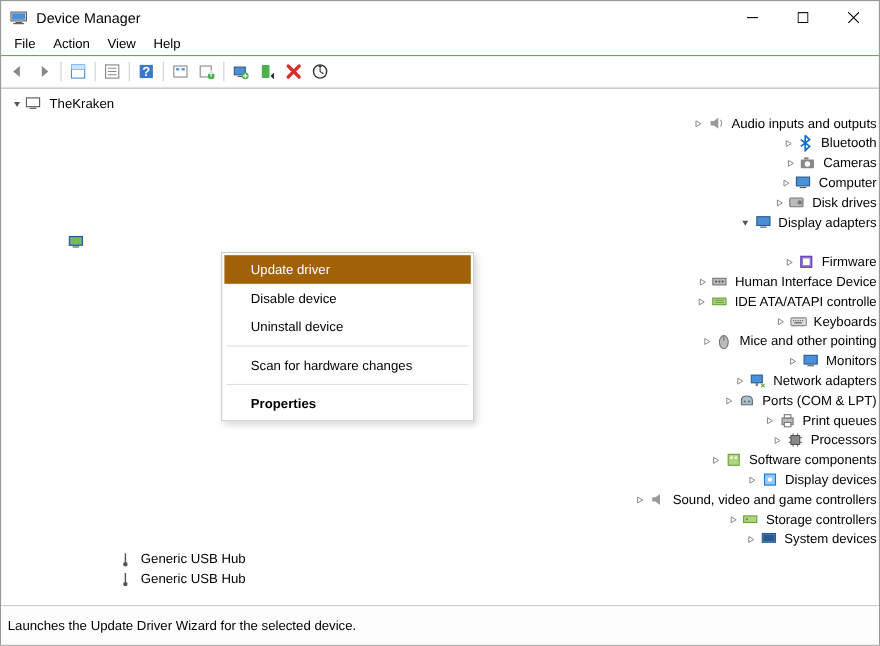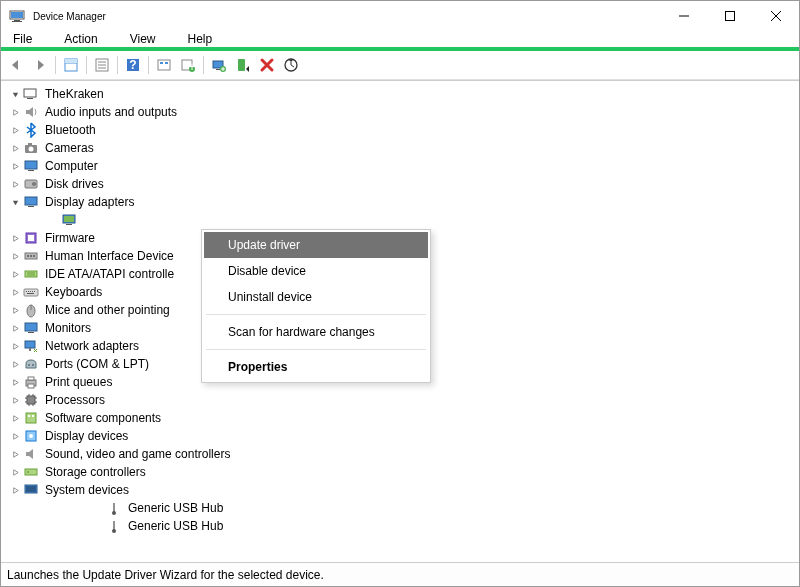--- a/index.html
+++ b/index.html
@@ -1,65 +1,65 @@
 <!DOCTYPE html>
 <html><head>
 <meta charset="utf-8">
 <style>
 * { margin: 0; padding: 0; box-sizing: border-box; font-family: "Segoe UI", Tahoma, sans-serif; font-size: 12px; }
 body { background: #fff; width: 800px; height: 587px; overflow: hidden; border: 1px solid #999; display: flex; flex-direction: column; }
 
 
 .titlebar { height: 30px; display: flex; align-items: center; padding-left: 8px; }
 .titlebar .appicon { width: 16px; height: 16px; margin-right: 8px; }
-.titlebar .title { flex: 1; font-size: 10px; }
+.titlebar .title { flex: 1; font-size: 13px; }
 .titlebar .winbtns { display: flex; }
 .titlebar .winbtn { width: 46px; height: 30px; display: flex; align-items: center; justify-content: center; cursor: default; }
 .titlebar .winbtn svg { width: 10px; height: 10px; }
 
 
-.menubar { height: 20px; display: flex; align-items: center; padding: 0 4px; gap: 16px; border-bottom: 4px solid #22c55e; }
+.menubar { height: 20px; display: flex; padding: 0 4px; gap: 0; border-bottom: 1px solid #22c55e; }
 .menubar .menuitem { padding: 2px 8px; cursor: default; }
 
 
 .toolbarwrap { border-bottom: 1px solid #e0e0e0; }
 .toolbar { height: 28px; display: flex; align-items: center; padding: 0 4px; gap: 2px; }
 .tbtn { width: 22px; height: 22px; display: flex; align-items: center; justify-content: center; border: 1px solid transparent; position: relative; }
 .tsep { width: 1px; height: 18px; background: #d0d0d0; margin: 0 2px; }
 .tbtn svg { width: 16px; height: 16px; }
 
 
 .content { flex: 1; position: relative; overflow: hidden; border-top: 1px solid #ccc; }
 .tree { position: absolute; inset: 0; overflow-y: auto; padding: 4px 0; }
 .node { display: flex; align-items: center; height: 18px; white-space: nowrap; }
 .chev { width: 12px; height: 12px; margin: 0 2px; display: flex; align-items: center; justify-content: center; cursor: default; }
 .chev svg { width: 9px; height: 9px; }
 .chev.none { visibility: hidden; }
 .devicon { width: 16px; height: 16px; margin-right: 4px; flex-shrink: 0; }
 .label { padding: 0 2px; }
 .node.selected .label { background: #cce8ff; border: 1px dotted #99c2e8; padding: 0 1px; }
 .ind0 { padding-left: 6px; text-align: center; }
-.ind1 { padding-left: 6px; }
+.ind1 { padding-left: 24px; justify-content: flex-end; }
 .ind2 { padding-left: 44px; }
 .ind3 { padding-left: 89px; }
 
 
 .tree::-webkit-scrollbar { width: 17px; }
 .tree::-webkit-scrollbar-track { background: #f0f0f0; }
 .tree::-webkit-scrollbar-thumb { background: #c0c0c0; }
 
 
 .ctxmenu { position: absolute; background: #fff; border: 1px solid #ccc; box-shadow: 3px 3px 6px rgba(0,0,0,0.15); padding: 2px; min-width: 230px; z-index: 10; }
 .ctxitem { padding: 6px 24px; cursor: default; }
-.ctxitem.hover { background: #737373; color: #fff; }
+.ctxitem.hover { background: #a16207; color: #fff; }
 .ctxsep { height: 1px; background: #e0e0e0; margin: 4px 2px; }
 .ctxitem.bold { font-weight: 700; }
 
 
-.statusbar { height: 24px; border-top: 1px solid #ccc; display: flex; align-items: center; padding: 0 6px; background: #fdfdfd; font-size: 11px; }
+.statusbar { height: 36px; border-top: 1px solid #ccc; display: flex; align-items: center; padding: 0 6px; background: #fdfdfd; font-size: 11px; }
 
 </style>
 </head>
 <body>
 
 <div class="titlebar">
   <span class="appicon">
     <svg viewBox="0 0 16 16">
         <rect x="1" y="3" width="14" height="8" fill="#fff" stroke="#555"></rect>
         <rect x="2" y="4" width="12" height="6" fill="#4a90d9"></rect>

